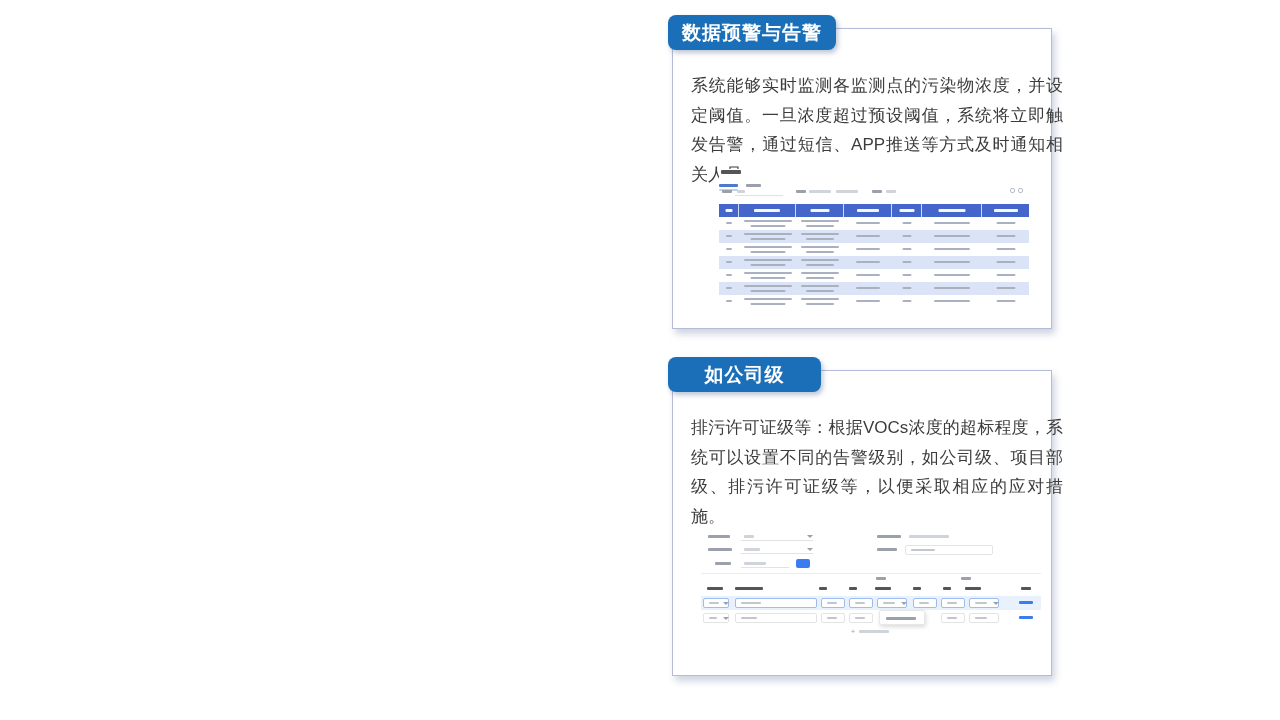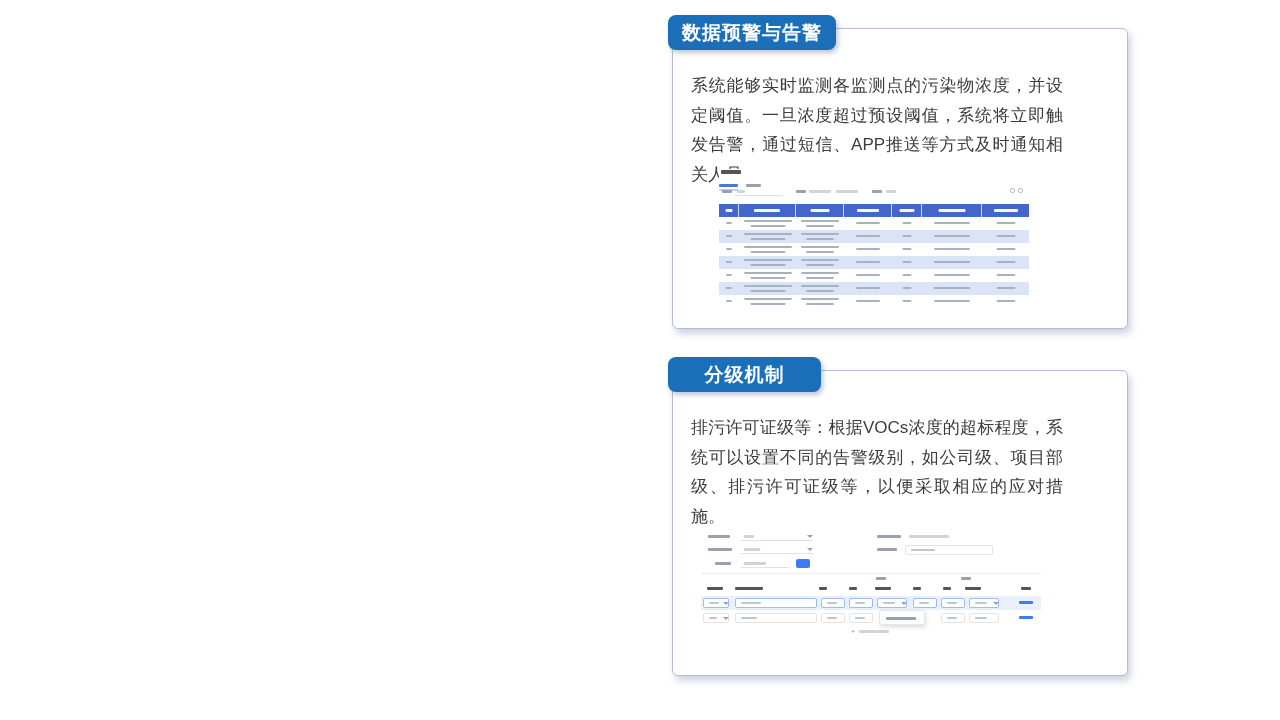--- a/index.html
+++ b/index.html
@@ -1,22 +1,22 @@
 <!DOCTYPE html>
 <html style="--badge-blue: #1a6fb8; --card-border: #b3bbd8; --text-dark: #3c3c3c; --mini-table-header: #4465c9; --mini-row-alt: #dbe3f6; --mini-accent: #3b7cf0; --mini-bar-gray: #a9b0c0; --mini-highlight-row: #e9f1fd; --mini-input-border-active: #9dbcf0; --mini-input-border: #e3e3e3;"><head>
 <meta charset="utf-8">
 <style>
   * { margin:0; padding:0; box-sizing:border-box; }
   html,body { width:1280px; height:720px; background:#ffffff; overflow:hidden;
               font-family:"Liberation Sans", sans-serif; }
   .stage { position:relative; width:1280px; height:720px; background:#fff; }
 
   
-  .card { position:absolute; left:672px; width:456px; background:#fff;
-          border:1px solid var(--card-border,#b3bbd8); border-radius:6px;
+  .card { position:absolute; left:672px; width:380px; background:#fff;
+          border:1px solid var(--card-border,#b3bbd8); border-radius:0;
           box-shadow:3px 5px 7px rgba(130,142,180,.38); }
   .card1 { top:28px; height:301px; }
   .card2 { top:370px; height:306px; }
 
   .badge { position:absolute; left:-5px; top:-14px; height:35px;
            background:var(--badge-blue,#1a6fb8); border-radius:8px;
            color:#fff; font-weight:bold; font-size:19px; line-height:35px;
            padding:0 14px; letter-spacing:1px;
            box-shadow:2px 3px 5px rgba(90,110,150,.4); }
   .badge.center { min-width:153px; text-align:center; }
@@ -288,21 +288,21 @@
             </div>
             <div class="mt-cell" style="width: 47px;">
               <i style="width: 19px; top: 5px;"></i>
             </div>
           </div>
         </div>
     </div>
   </div>
 
   <div class="card card2">
-    <div class="badge center">分级机制</div>
+    <div class="badge center">如公司级</div>
     <p class="card-body">排污许可证级等：根据VOCs浓度的超标程度，系统可以设置不同的告警级别，如公司级、项目部级、排污许可证级等，以便采取相应的应对措施。</p>
 
     <div class="shot2">
 
       <i class="b gray" style="left:7px;  top:6px;  width:22px;"></i>
       <i class="b faint" style="left:43px; top:6px;  width:10px;"></i>
       <span class="uline" style="left:40px; top:11px; width:72px;"></span>
       <span class="caret" style="left:106px; top:6px;"></span>
 
       <i class="b gray" style="left:7px;  top:19px; width:24px;"></i>

